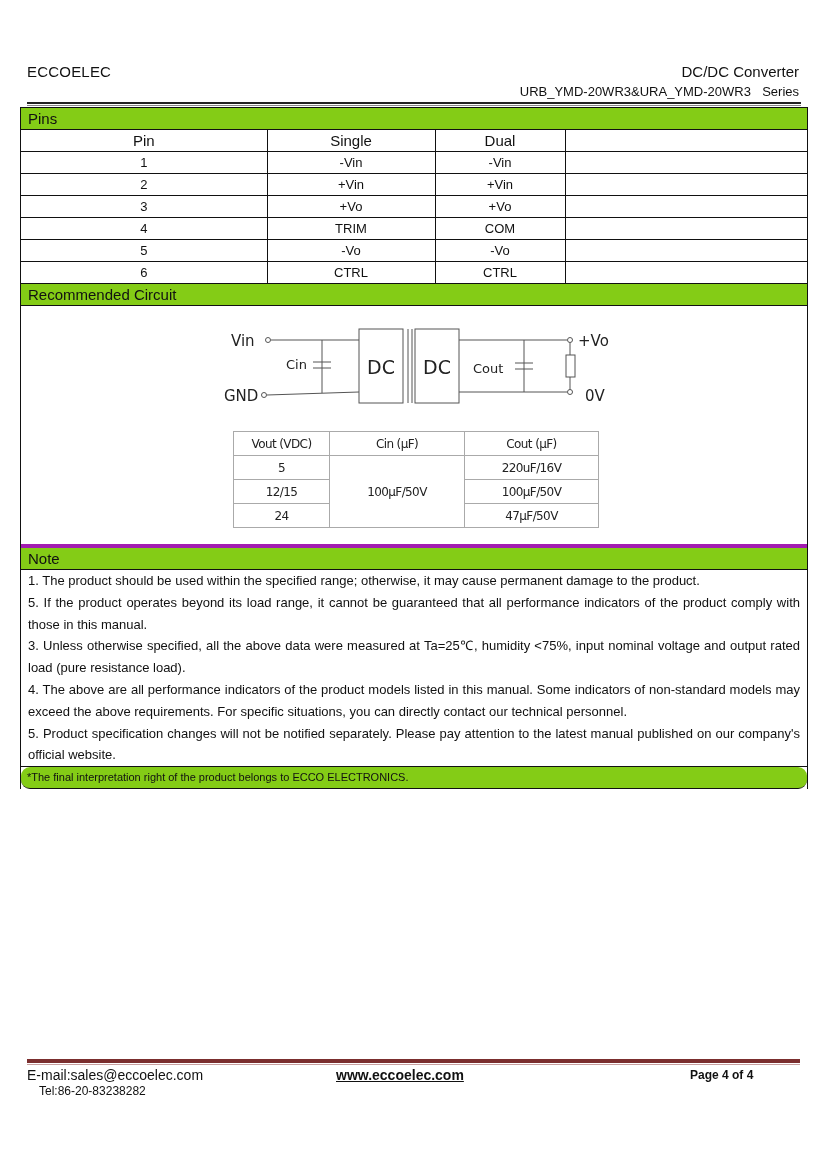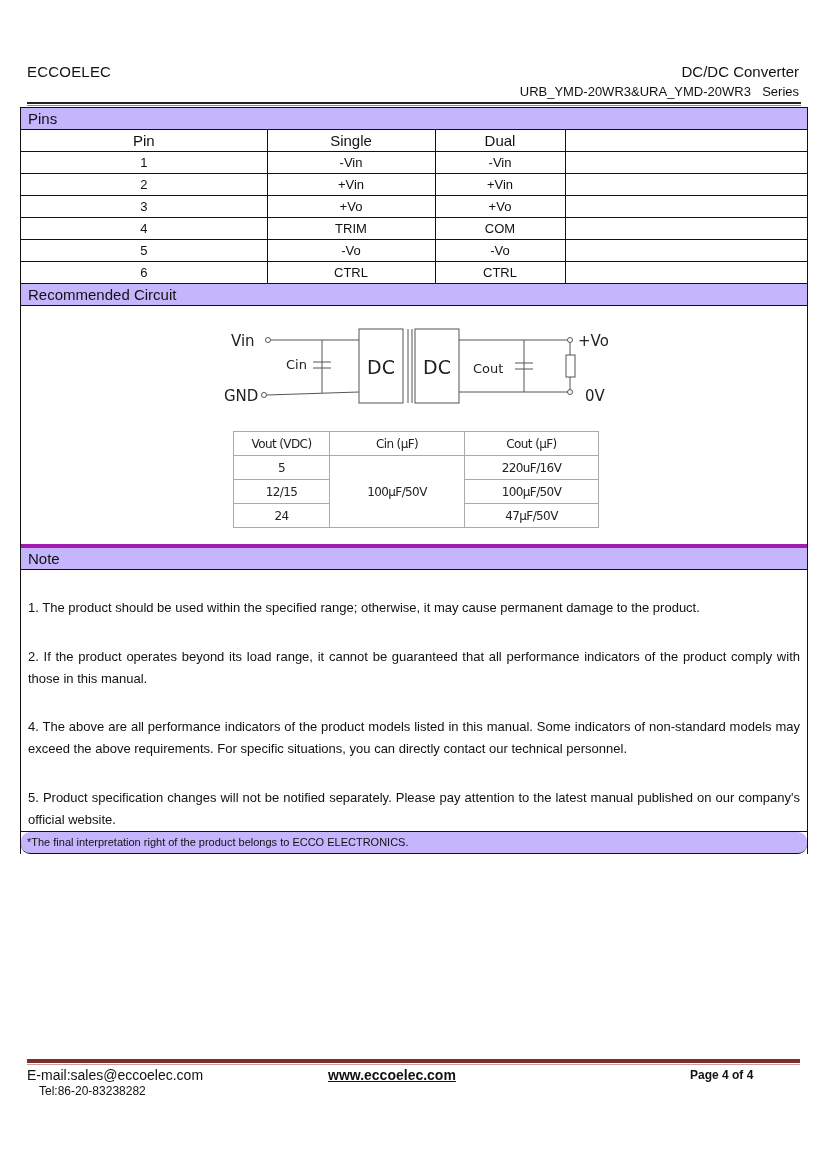--- a/index.html
+++ b/index.html
@@ -4,38 +4,38 @@
 <style>
   html, body { margin: 0; padding: 0; background: #ffffff; }
   body { width: 827px; height: 1169px; position: relative; font-family: "Liberation Sans", sans-serif; color: #111; }
   .header-left { position: absolute; left: 27px; top: 63px; font-size: 15px; letter-spacing: 0.2px; }
   .header-right-1 { position: absolute; right: 28px; top: 63px; font-size: 15px; }
   .header-right-2 { position: absolute; right: 28px; top: 84px; font-size: 13px; word-spacing: 2px; }
   .rule-top { position: absolute; left: 27px; right: 26px; top: 102px; height: 2px; background: #222; }
   .rule-top2 { position: absolute; left: 27px; right: 26px; top: 105px; height: 1px; background: #888; }
 
   .frame { position: absolute; left: 20px; top: 107px; width: 786px; border: 1px solid #111; border-bottom: none; }
-  .bar { background: #c4b5fd; height: 21px; line-height: 21px; font-size: 15px; padding-left: 7px; border-bottom: 1px solid #111; color: #111; }
+  .bar { background: #84cc16; height: 21px; line-height: 21px; font-size: 15px; padding-left: 7px; border-bottom: 1px solid #111; color: #111; }
   .bar.small { font-size: 11px; height: 21px; line-height: 21px; padding-left: 6px; border-bottom: 1px solid #111; border-radius: 9px; }
   table.pins { border-collapse: collapse; width: 100%; }
   table.pins td { border-right: 1px solid #111; border-bottom: 1px solid #111; text-align: center; font-size: 13px; height: 21px; padding: 0; margin-top: 32px; }
   table.pins td:last-child { border-right: none; }
   table.pins tr.head td { font-size: 15px; }
   .circuit-area { height: 238px; border-bottom: 4px solid #a21caf; position: relative; }
   .notes { padding: 0 7px; border-bottom: 1px solid #111; }
-  .note { font-size: 13px; line-height: 21.8px; text-align: justify; margin-top: 27px; }
+  .note { font-size: 13px; line-height: 21.8px; text-align: justify; }
 
   table.caps { position: absolute; left: 212px; top: 125px; border-collapse: collapse; font-family: "DejaVu Sans", sans-serif; font-size: 12px; color: #222; letter-spacing: -0.6px; }
   table.caps td { border: 1px solid #aaa; text-align: center; height: 23px; padding: 0; }
 
   .rule-bottom { position: absolute; left: 27px; right: 27px; top: 1059px; height: 4px; background: #7b2e2e; }
   .rule-bottom2 { position: absolute; left: 27px; right: 27px; top: 1064px; height: 1px; background: #c9a0a0; }
   .footer-email { position: absolute; left: 27px; top: 1067px; font-size: 14px; }
   .footer-tel { position: absolute; left: 39px; top: 1084px; font-size: 12px; }
-  .footer-web { position: absolute; left: 328px; top: 1067px; font-size: 14px; font-weight: bold; text-decoration: underline; color: #111; }
+  .footer-web { position: absolute; left: 336px; top: 1067px; font-size: 14px; font-weight: bold; text-decoration: underline; color: #111; }
   .footer-page { position: absolute; left: 690px; top: 1068px; font-size: 12px; font-weight: bold; }
 </style>
 </head>
 <body>
 
 <div class="header-left">ECCOELEC</div>
 <div class="header-right-1">DC/DC Converter</div>
 <div class="header-right-2" style="white-space:pre;">URB_YMD-20WR3&amp;URA_YMD-20WR3  Series</div>
 <div class="rule-top"></div>
 <div class="rule-top2"></div>
@@ -158,21 +158,22 @@
         <td>24</td>
         <td>47µF/50V</td>
       </tr>
     </tbody>
       </table>
   </div>
 
   <div class="bar">Note</div>
   <div class="notes">
     <div class="note">1. The product should be used within the specified range; otherwise, it may cause permanent damage to the product.</div>
-    <div class="note">2. If the product operates beyond its load range, it cannot be guaranteed that all performance indicators of the product comply with those in this manual.</div>
+    <div class="note">5. If the product operates beyond its load range, it cannot be guaranteed that all performance indicators of the product comply with those in this manual.</div>
+    <div class="note">3. Unless otherwise specified, all the above data were measured at Ta=25℃, humidity &lt;75%, input nominal voltage and output rated load (pure resistance load).</div>
     <div class="note">4. The above are all performance indicators of the product models listed in this manual. Some indicators of non-standard models may exceed the above requirements. For specific situations, you can directly contact our technical personnel.</div>
     <div class="note">5. Product specification changes will not be notified separately. Please pay attention to the latest manual published on our company's official website.</div>
   </div>
   <div class="bar small">*The final interpretation right of the product belongs to ECCO ELECTRONICS.</div>
 </div>
 
 <div class="rule-bottom"></div>
 <div class="rule-bottom2"></div>
 <div class="footer-email">E-mail:sales@eccoelec.com</div>
 <div class="footer-tel">Tel:86-20-83238282</div>

